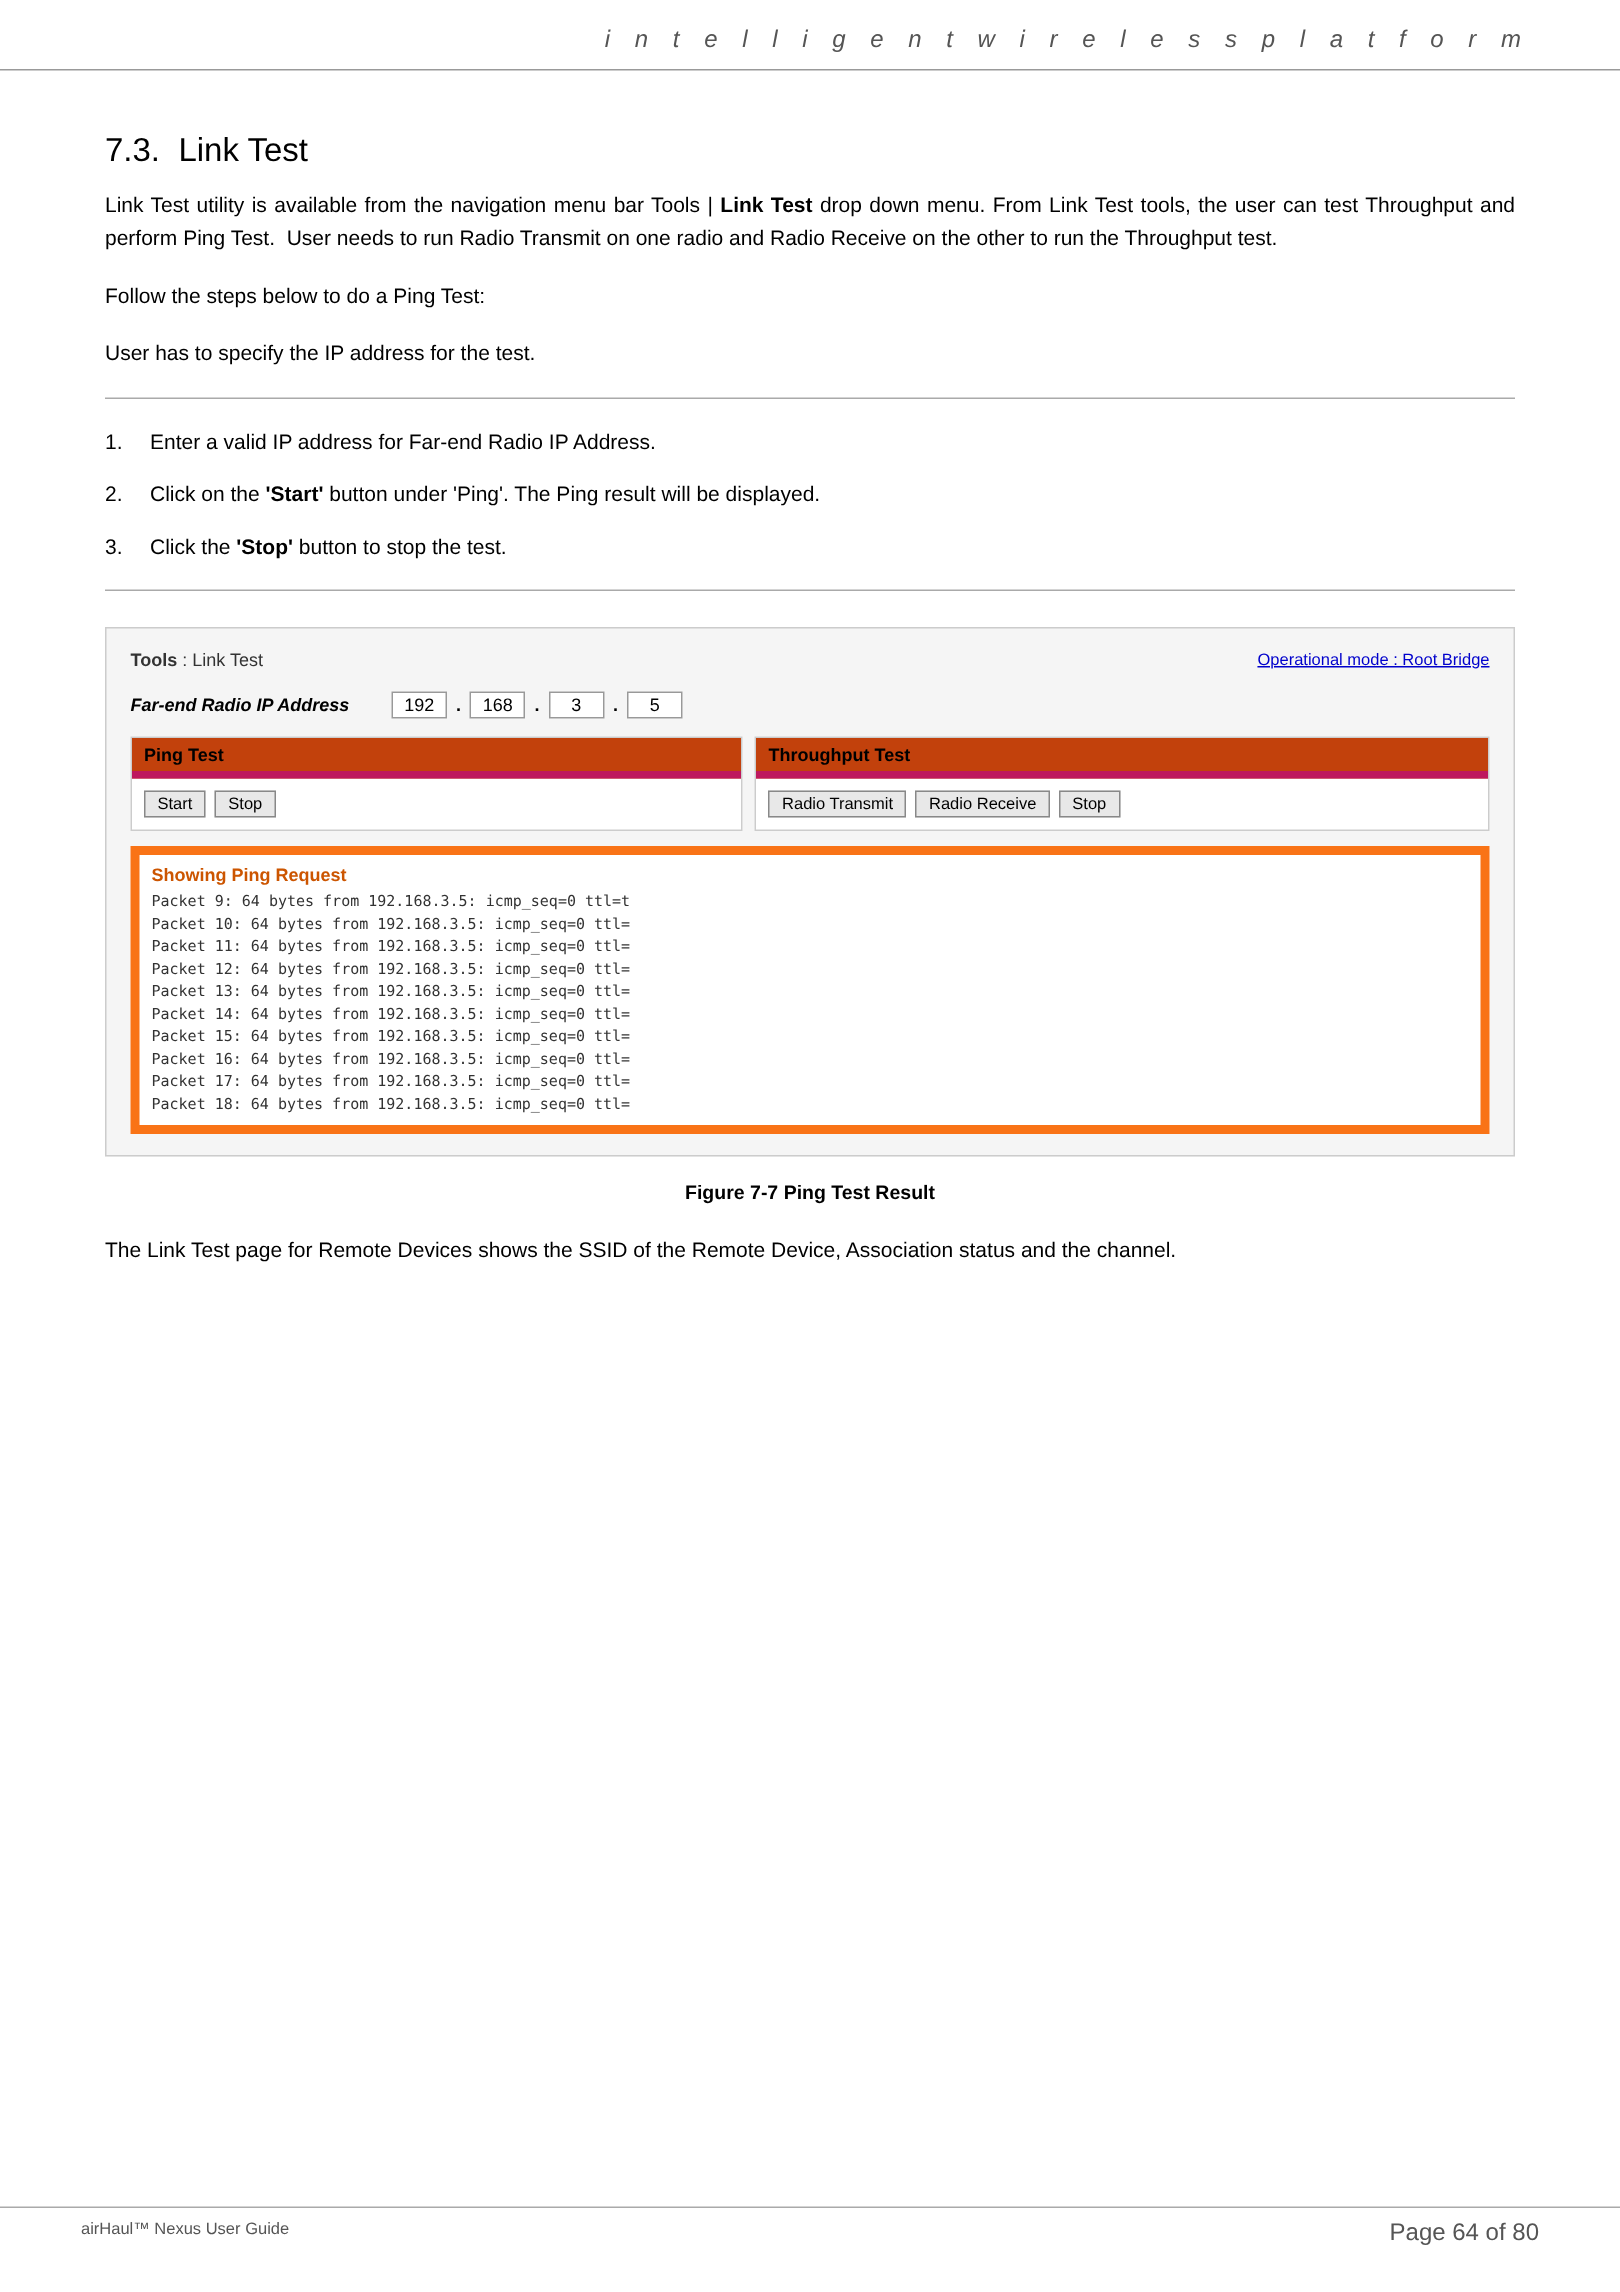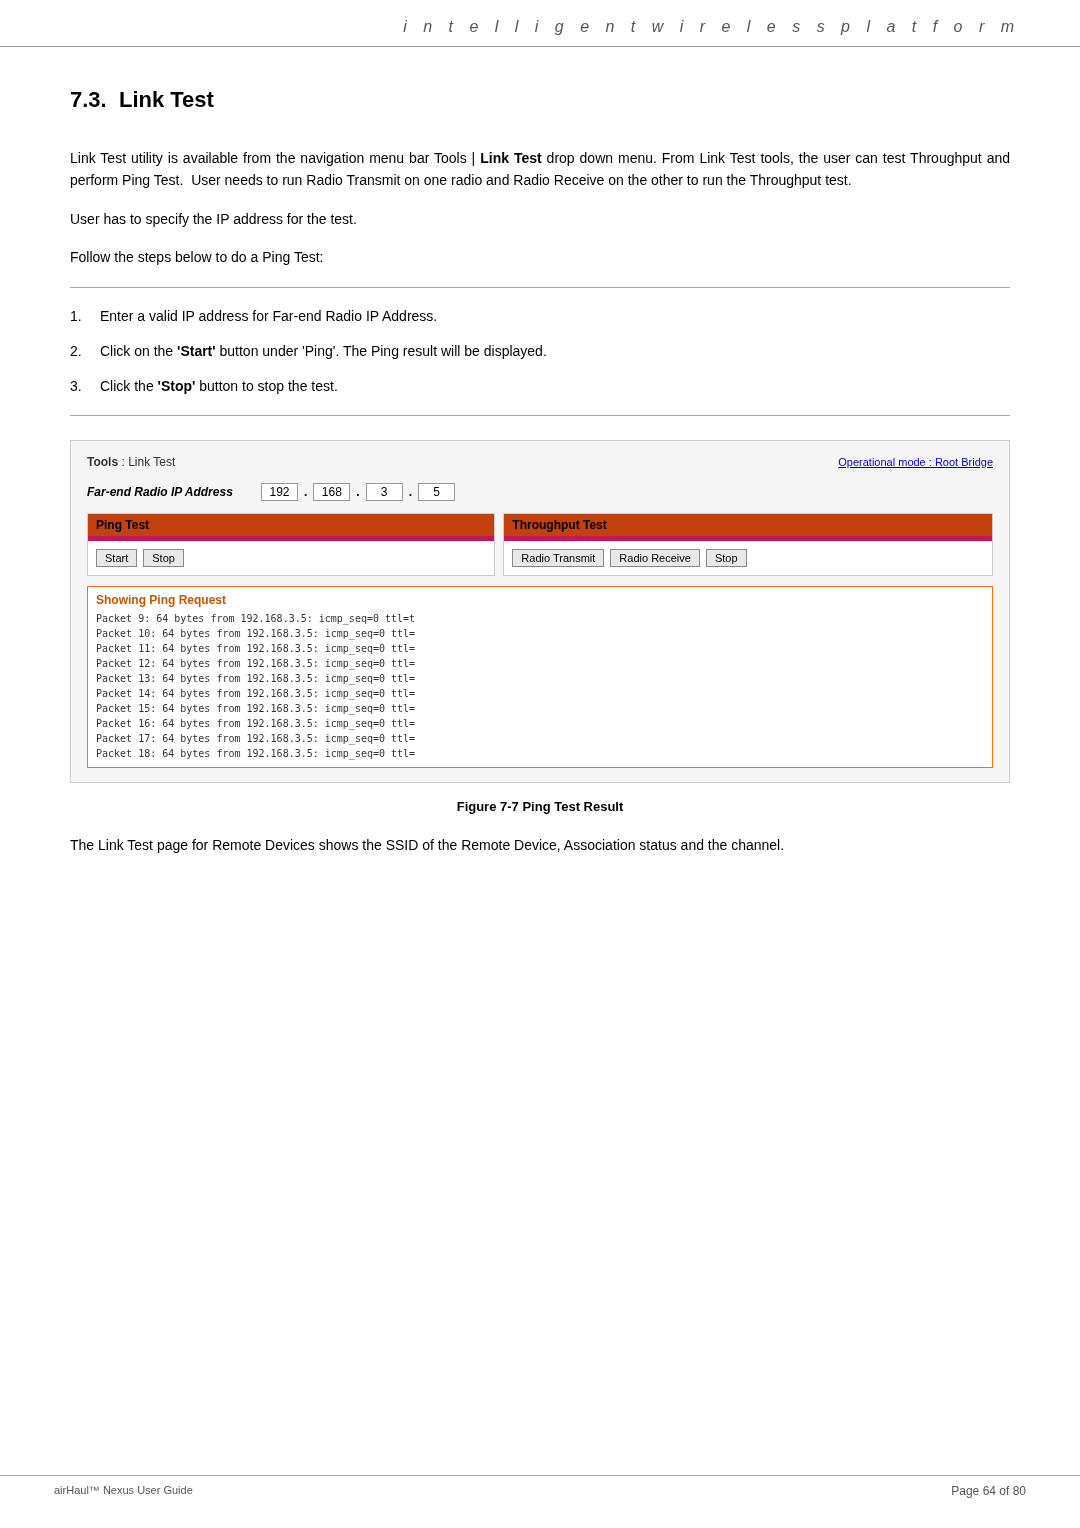--- a/index.html
+++ b/index.html
@@ -29,22 +29,22 @@
       font-style: italic;
     }
 
     
     .content {
       padding: 40px 70px 60px 70px;
     }
 
     .section-title {
       font-size: 22px;
-      font-weight: bold;
-      margin-bottom: 34px;
+      font-weight: normal;
+      margin-bottom: 12px;
       color: #000;
     }
 
     .intro-text {
       font-size: 14px;
       line-height: 1.6;
       text-align: justify;
       margin-bottom: 16px;
     }
 
@@ -180,21 +180,21 @@
       padding: 2px 8px;
       font-size: 11px;
       cursor: pointer;
       color: #000;
     }
 
     
     .ping-results-section {
       margin-top: 10px;
       background: white;
-      border: 1px solid #f97316;
+      border: 6px solid #f97316;
       padding: 6px 8px;
     }
 
     .ping-results-title {
       font-size: 12px;
       font-weight: bold;
       color: #cc5500;
       margin-bottom: 4px;
     }
 
@@ -233,43 +233,43 @@
       padding-top: 8px;
       font-size: 12px;
       color: #555;
     }
 
     .footer-brand {
       font-size: 11px;
     }
 
     .footer-page {
-      font-size: 12px;
+      font-size: 16px;
     }
   </style>
 </head>
 <body>
 
 <div class="header-bar">
   <span class="header-title">i n t e l l i g e n t   w i r e l e s s   p l a t f o r m</span>
 </div>
 
 <div class="content">
 
   <h2 class="section-title">
     <span>7.3.</span>&nbsp;&nbsp;<span>Link Test</span>
   </h2>
 
   <p class="intro-text">
     Link Test utility is available from the navigation menu bar Tools | <strong>Link Test</strong> drop down menu. From Link Test tools, the user can test Throughput and perform Ping Test.&nbsp; User needs to run Radio Transmit on one radio and Radio Receive on the other to run the Throughput test.
   </p>
 
+  <p class="intro-text">Follow the steps below to do a Ping Test:</p>
+
   <p class="intro-text">User has to specify the IP address for the test.</p>
-
-  <p class="intro-text">Follow the steps below to do a Ping Test:</p>
 
   <div class="steps-container">
     <div class="step-item">
       <span class="step-num">1.</span>
       <span class="step-text">Enter a valid IP address for Far-end Radio IP Address.</span>
     </div>
     <div class="step-item">
       <span class="step-num">2.</span>
       <span class="step-text">Click on the <strong>'Start'</strong> button under 'Ping'. The Ping result will be displayed.</span>
     </div>

